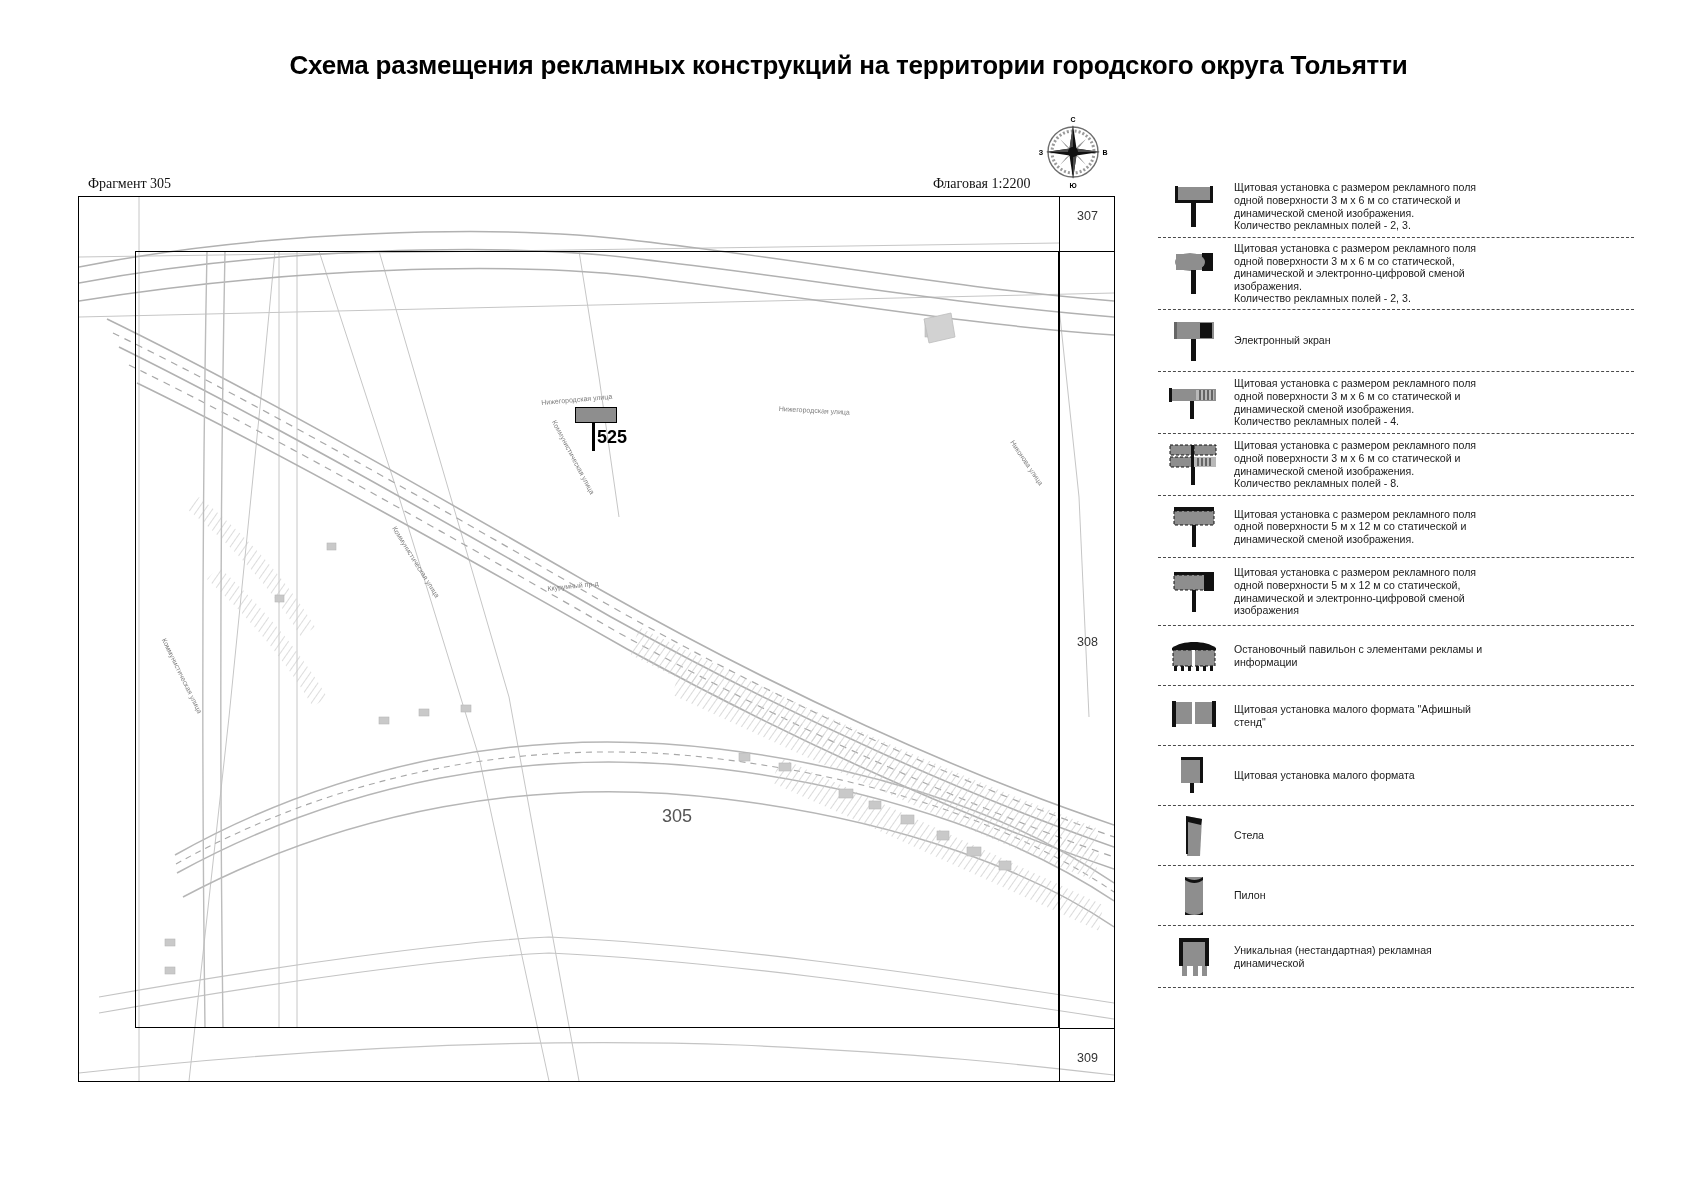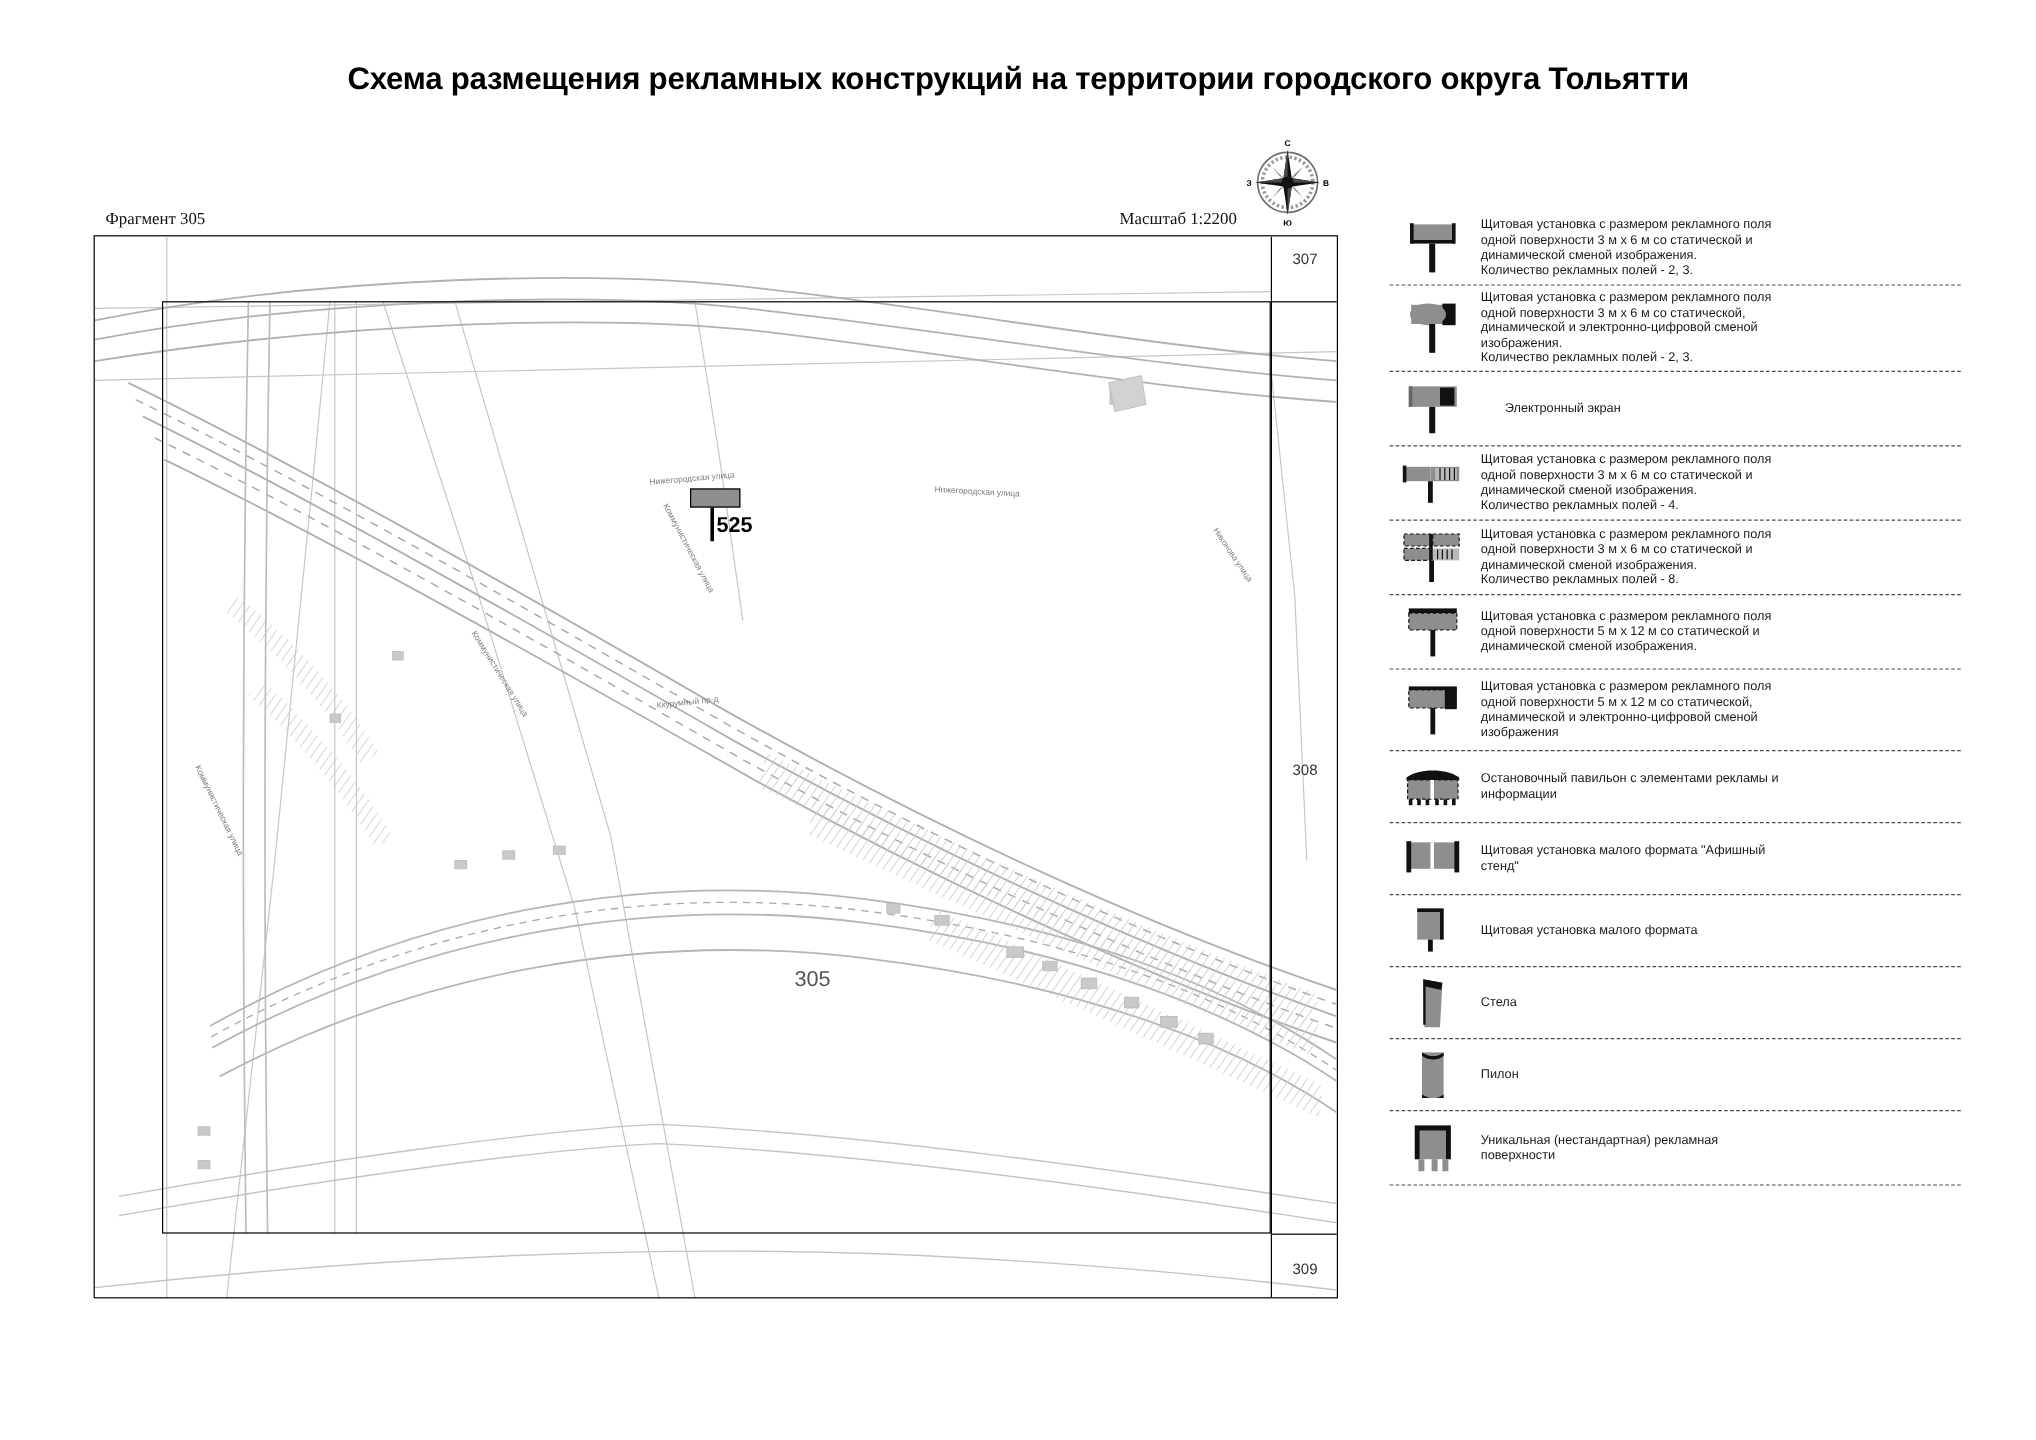--- a/index.html
+++ b/index.html
@@ -154,21 +154,21 @@
       <polygon points="64,38 37,34 37,38" fill="#4a4a4a"></polygon>
       <circle cx="37" cy="38" r="5" fill="#111"></circle>
       <text x="37" y="8" font-family="Liberation Sans, sans-serif" font-size="7" font-weight="bold" text-anchor="middle" fill="#000">С</text>
       <text x="37" y="74" font-family="Liberation Sans, sans-serif" font-size="7" font-weight="bold" text-anchor="middle" fill="#000">Ю</text>
       <text x="69" y="41" font-family="Liberation Sans, sans-serif" font-size="7" font-weight="bold" text-anchor="middle" fill="#000">В</text>
       <text x="5" y="41" font-family="Liberation Sans, sans-serif" font-size="7" font-weight="bold" text-anchor="middle" fill="#000">З</text>
     </svg>
   </div>
 
   <div class="frag-label">Фрагмент 305</div>
-  <div class="scale-label">Масштаб 1:2200</div>
+  <div class="scale-label">Флаговая 1:2200</div>
 
   <div class="map-frame">
     <div class="map-canvas">
 
       <svg class="map-svg" width="1035" height="884" viewBox="0 0 1035 884">
         <defs>
           <pattern id="hatch" width="6" height="6" patternUnits="userSpaceOnUse" patternTransform="rotate(35)">
             <rect width="6" height="6" fill="none"></rect>
             <line x1="0" y1="0" x2="0" y2="6" stroke="#c9c9c9" stroke-width="1.6"></line>
           </pattern>
@@ -312,21 +312,21 @@
           <rect x="23" y="20" width="5" height="24" fill="#111"></rect>
         </svg>
       </div>
       <div class="legend-text">Щитовая установка с размером рекламного поля
 одной поверхности 3 м х 6 м со статической,
 динамической и электронно-цифровой сменой
 изображения.
 Количество рекламных полей - 2, 3.</div>
     </div>
 
-    <div class="legend-row" style="height:62px;gap:20px;">
+    <div class="legend-row" style="height:62px;">
       <div class="legend-icon">
         <svg class="sym" width="52" height="48" viewBox="0 0 52 48">
           <rect x="6" y="5" width="40" height="17" fill="#8e8e8e"></rect>
           <rect x="32" y="6" width="12" height="15" fill="#111"></rect>
           <rect x="6" y="5" width="3" height="17" fill="#666"></rect>
           <rect x="23" y="22" width="5" height="22" fill="#111"></rect>
         </svg>
       </div>
       <div class="legend-text">Электронный экран</div>
     </div>
@@ -477,19 +477,19 @@
       <div class="legend-icon">
         <svg class="sym" width="46" height="48" viewBox="0 0 46 48">
           <rect x="8" y="5" width="30" height="28" fill="#8e8e8e"></rect>
           <path d="M8 5 L38 5 L38 33 L34 33 L34 9 L12 9 L12 33 L8 33 Z" fill="#111"></path>
           <rect x="11" y="33" width="5" height="10" fill="#8e8e8e"></rect>
           <rect x="22" y="33" width="5" height="10" fill="#8e8e8e"></rect>
           <rect x="31" y="33" width="5" height="10" fill="#8e8e8e"></rect>
         </svg>
       </div>
       <div class="legend-text">Уникальная (нестандартная) рекламная
-поверхности</div>
+динамической</div>
     </div>
 
 
   </div>
 
 </div>
 
 </body></html>

